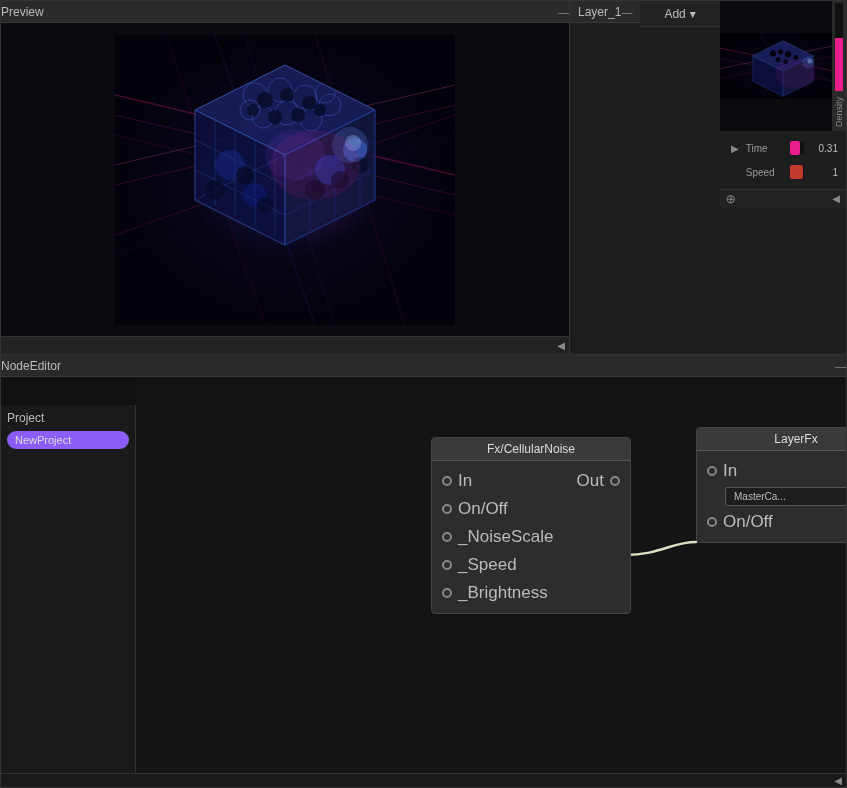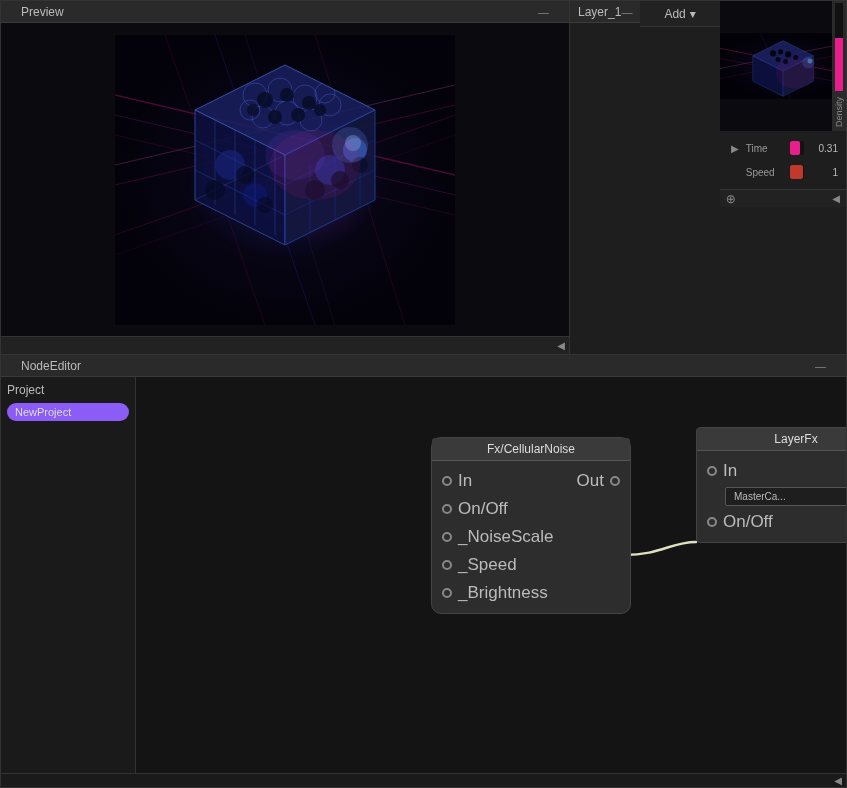--- a/index.html
+++ b/index.html
@@ -29,21 +29,21 @@
       border: 1px solid #333;
       display: flex;
       flex-direction: column;
     }
     .panel-titlebar {
       height: 22px;
       background: #2a2a2a;
       display: flex;
       align-items: center;
       justify-content: space-between;
-      padding: 0 20px;
+      padding: 0 0;
       border-bottom: 1px solid #3a3a3a;
       flex-shrink: 0;
     }
     .panel-title {
       color: #bbb;
       font-size: 12px;
     }
     .panel-icon {
       color: #888;
       font-size: 11px;
@@ -247,20 +247,21 @@
       display: flex;
       overflow: hidden;
     }
 
     
     .project-sidebar {
       width: 135px;
       background: #1a1a1a;
       border-right: 1px solid #333;
       padding: 6px;
+      margin-top: 28px;
     }
     .project-label {
       font-size: 12px;
       color: #bbb;
       margin-bottom: 6px;
     }
     .project-item {
       background: #8b5cf6;
       color: #ddd;
       font-size: 11px;
@@ -346,21 +347,20 @@
       font-size: 10px;
       padding: 2px 4px;
       border-radius: 2px;
     }
 
     
     .node-cellular {
       left: 295px;
       top: 60px;
       width: 200px;
-      border-radius: 10px;
     }
 
     
     .wire-svg {
       position: absolute;
       top: 0;
       left: 0;
       width: 100%;
       height: 100%;
       pointer-events: none;

